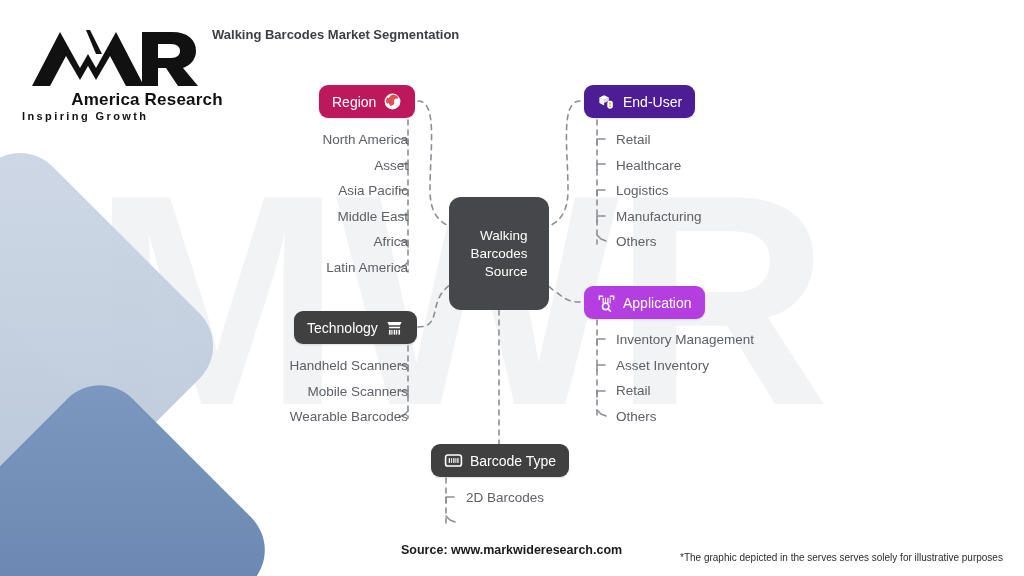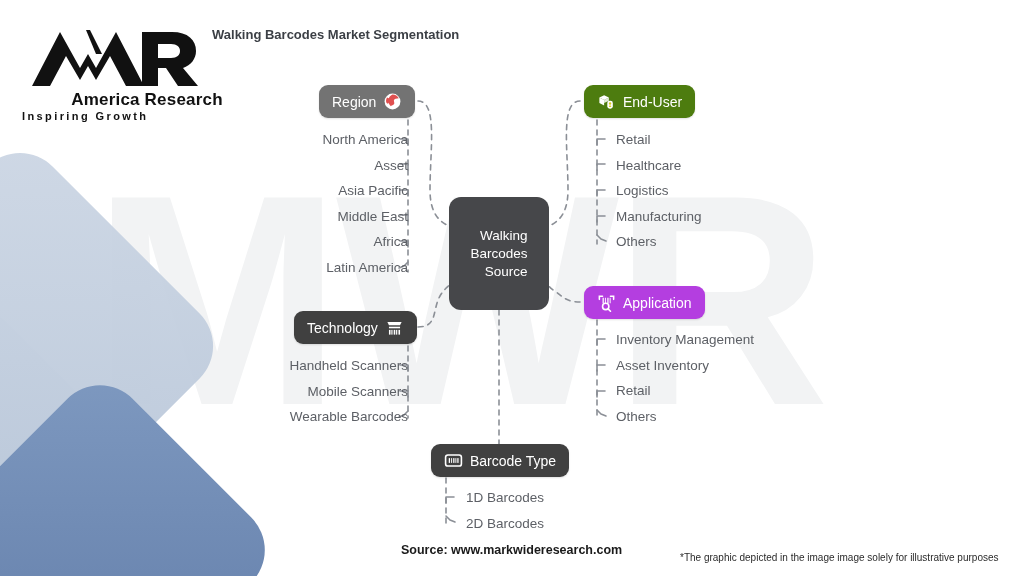--- a/index.html
+++ b/index.html
@@ -67,22 +67,22 @@
   
   .badge{
     position:absolute;height:33px;border-radius:9px;
     display:flex;align-items:center;gap:7px;
     padding:0 13px;color:#fff;font-size:14px;white-space:nowrap;
     box-shadow:0 1px 2px rgba(0,0,0,.12);
   }
   .badge .ico{display:flex;align-items:center;justify-content:center;width:19px;height:19px;flex:0 0 19px;}
   .badge .ico svg{display:block;}
 
-  #badge-region{left:319px;top:85px;background:#737373;align-items:center;}
-  #badge-enduser{left:584px;top:85px;background:#4d7c0f;}
+  #badge-region{left:319px;top:85px;background:#be185d;align-items:center;}
+  #badge-enduser{left:584px;top:85px;background:#4c1d95;}
   #badge-technology{left:294px;top:311px;background:#404040;}
   #badge-application{left:584px;top:286px;background:#b43ee0;border-radius:9px;}
   #badge-barcode{left:431px;top:444px;background:#404040;}
 
   
   .leaves{position:absolute;font-size:13.5px;color:#5d6066;}
   .leaves .leaf{height:25.5px;line-height:25.5px;white-space:nowrap;}
   .right-align{text-align:right;}
   .left-align{text-align:left;}
 
@@ -277,20 +277,19 @@
   </div>
 
   <div class="leaves left-align" id="leaves-application">
     <div class="leaf">Inventory Management</div>
     <div class="leaf">Asset Inventory</div>
     <div class="leaf">Retail</div>
     <div class="leaf">Others</div>
   </div>
 
   <div class="leaves left-align" id="leaves-barcode">
-    <div class="leaf">1D Barcodes</div>
     <div class="leaf">2D Barcodes</div>
   </div>
 
   <div id="source">Source: www.markwideresearch.com</div>
-  <div id="disclaimer">*The graphic depicted in the image image solely for illustrative purposes</div>
+  <div id="disclaimer">*The graphic depicted in the serves serves solely for illustrative purposes</div>
 
 </div>
 
 </body></html>

